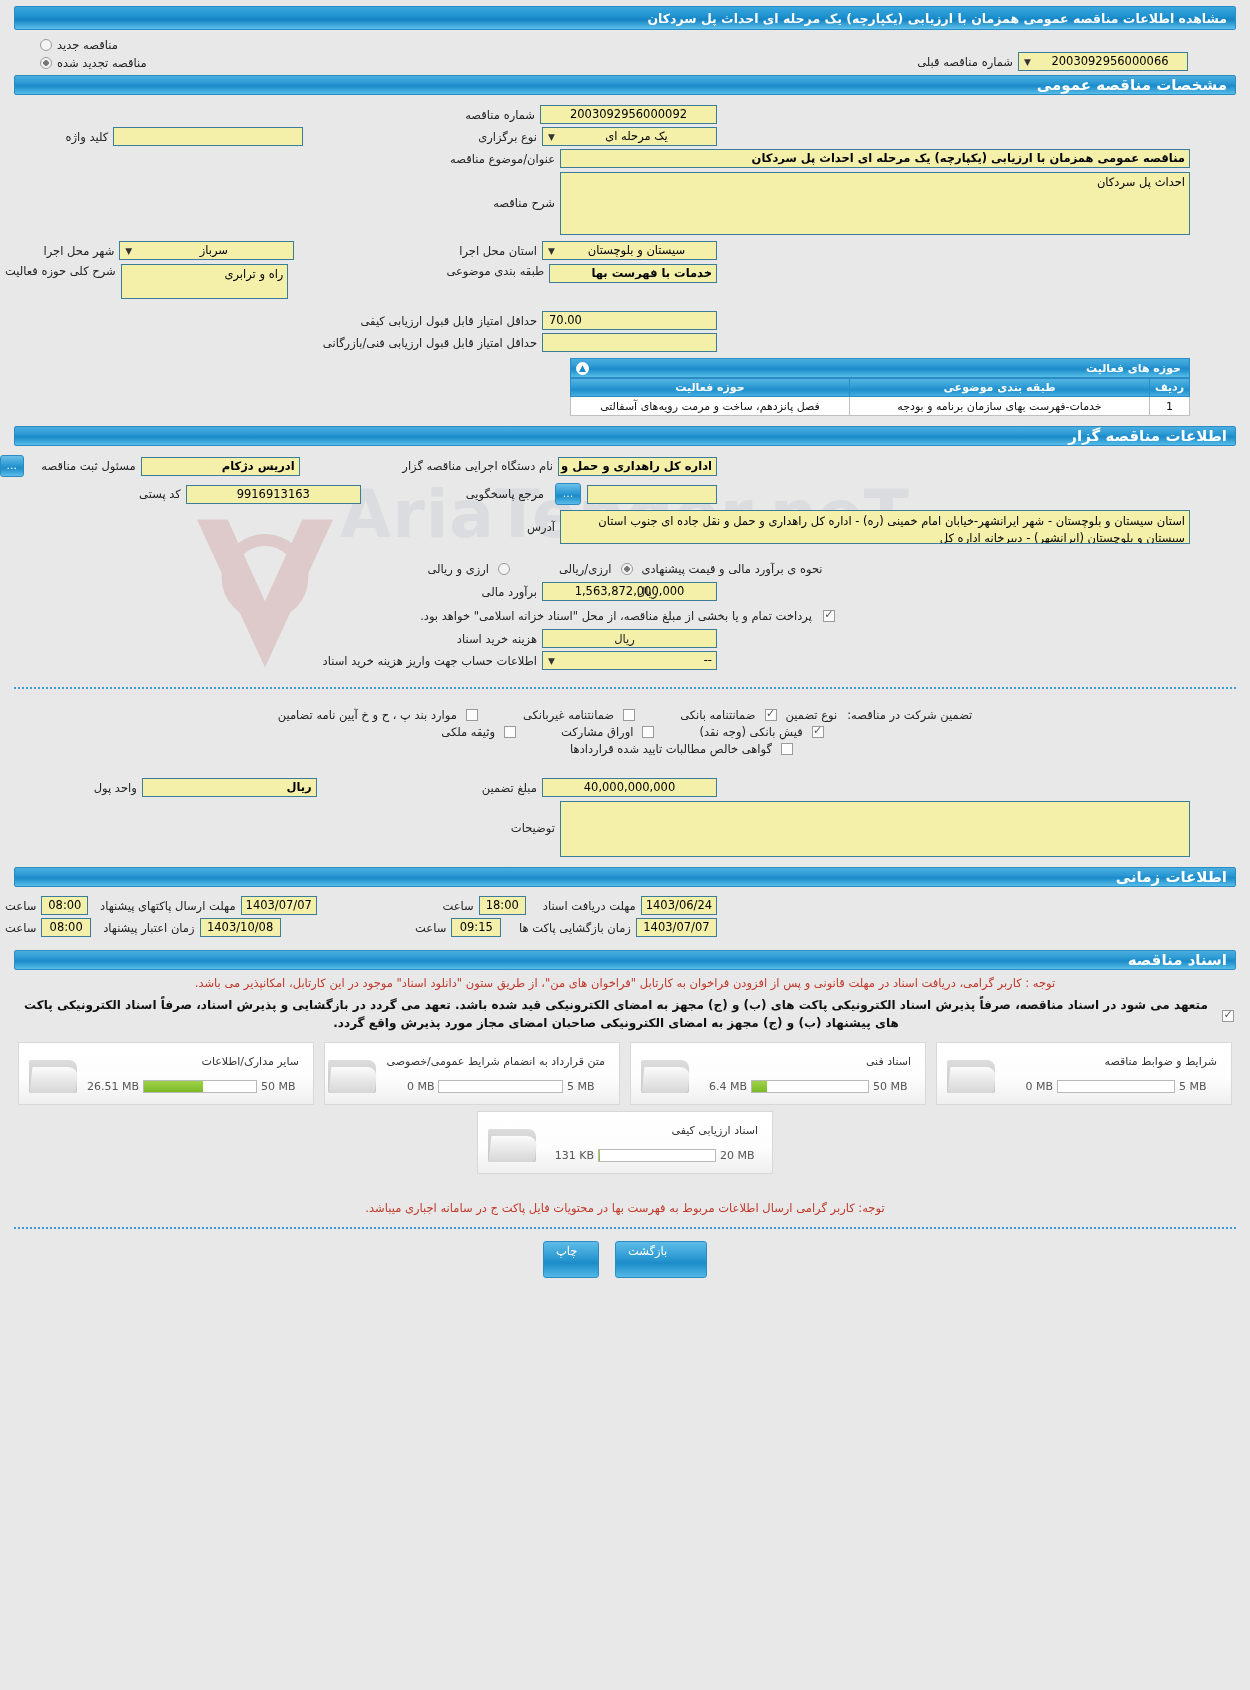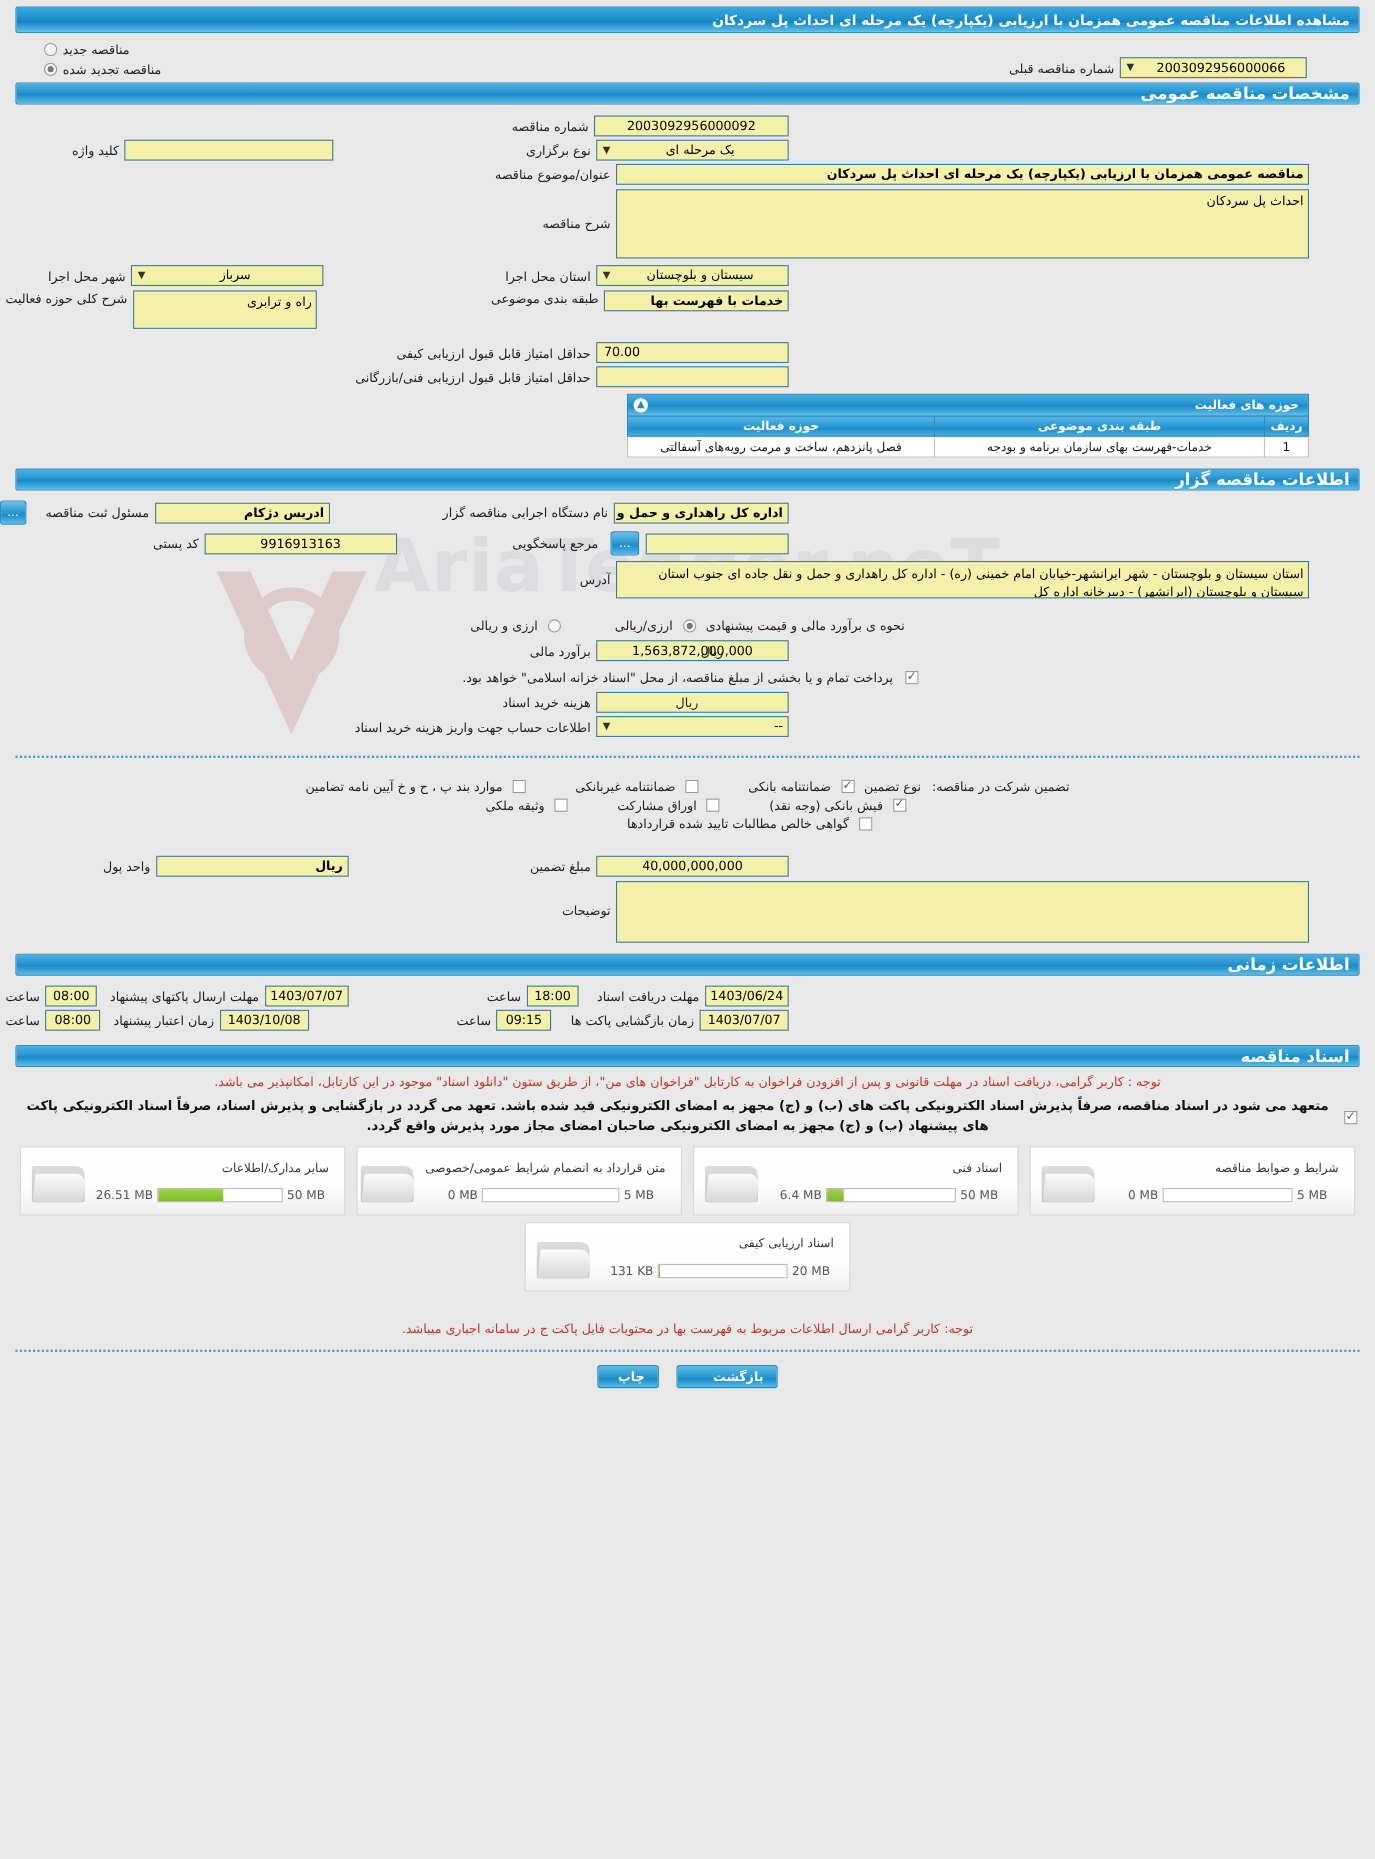--- a/index.html
+++ b/index.html
@@ -148,22 +148,22 @@
   .bar-fill { position: absolute; left: 0; top: 0; bottom: 0; background: linear-gradient(to bottom,#9ed34a,#7cba27); }
 
   .note { color: #c0392b; font-size: 11.5px; text-align: center; margin: 5px 18px; line-height: 1.5; }
   .legal { color: #111; font-size: 12px; text-align: center; margin: 2px 30px 6px 30px; font-weight: bold; line-height: 1.45; }
 
   
   .footer { display: flex; justify-content: center; gap: 16px; margin: 12px 0 6px 0; }
   .btn {
     background: linear-gradient(to bottom, #5fbce6 0%, #2d9ad4 45%, #1c8cc8 60%, #53b8e7 100%);
     border: 1px solid #2b8cc4; border-radius: 3px;
-    color: #fff; font-size: 11.5px; font-weight: bold;
-    height: 21px; line-height: 19px; text-align: right; padding: 0 12px; min-width: 92px;
+    color: #fff; font-size: 11.5px; font-weight: normal;
+    height: 37px; line-height: 19px; text-align: left; padding: 0 12px; min-width: 92px;
   }
 
   .hr-dot { border-top: 2px dotted #3d9ad4; margin: 10px 14px 6px 14px; }
 
   
   .wm {
     position: absolute; left: 0; right: 0; top: 470px; text-align: center;
     font-size: 66px; font-weight: bold; letter-spacing: 1px; color: rgba(120,140,160,0.13);
     pointer-events: none; direction: ltr; z-index: 0;
   }

